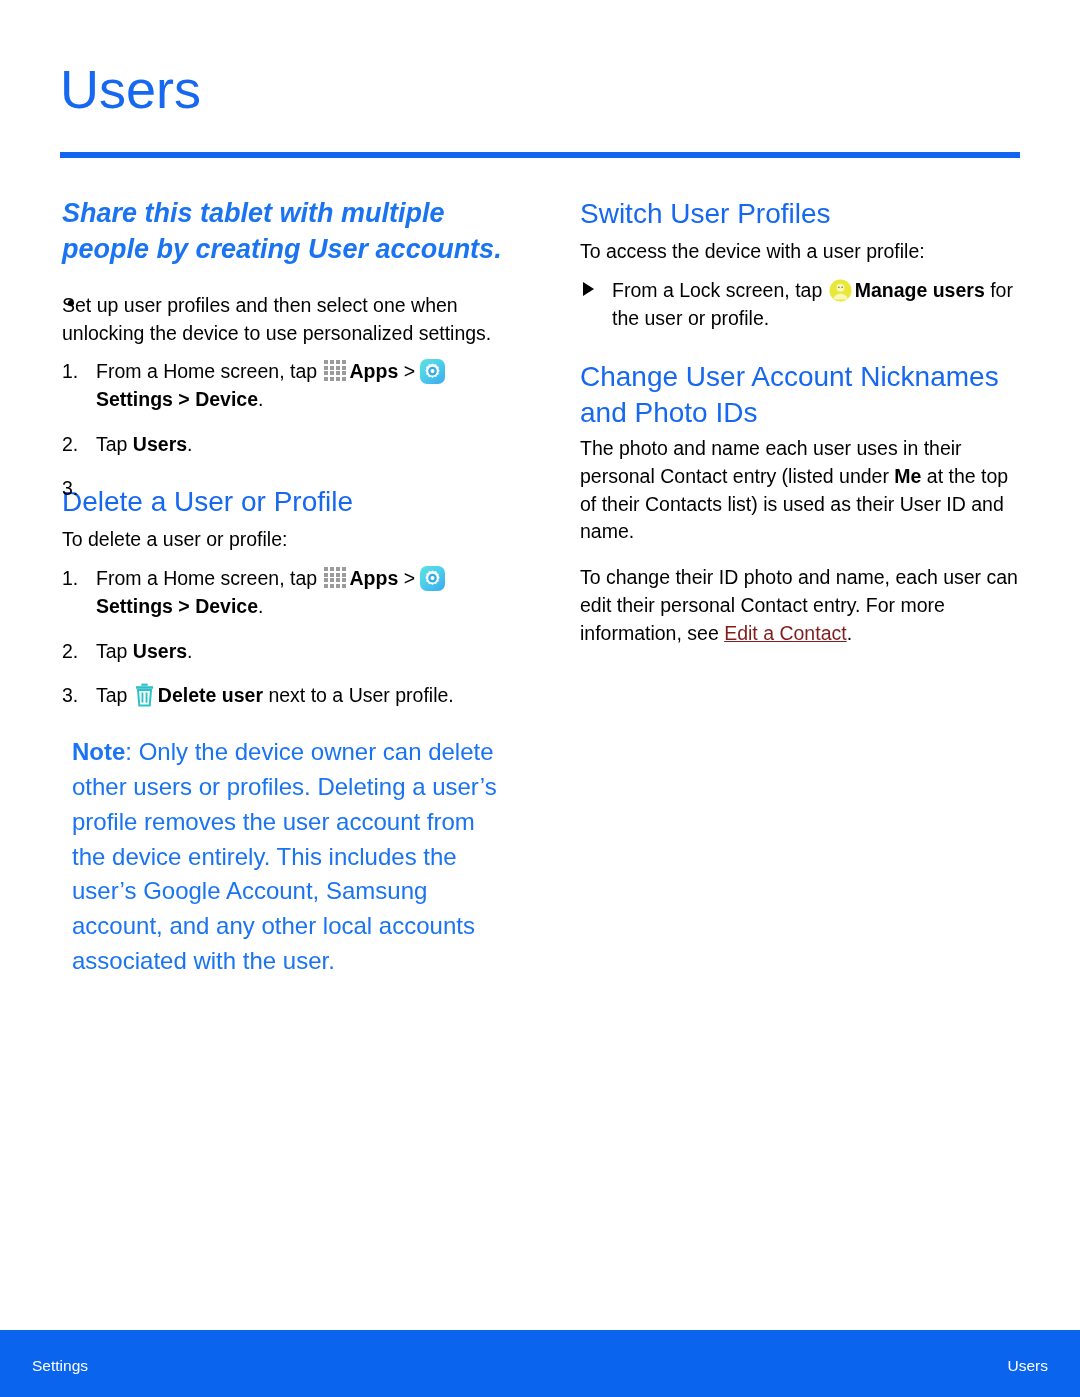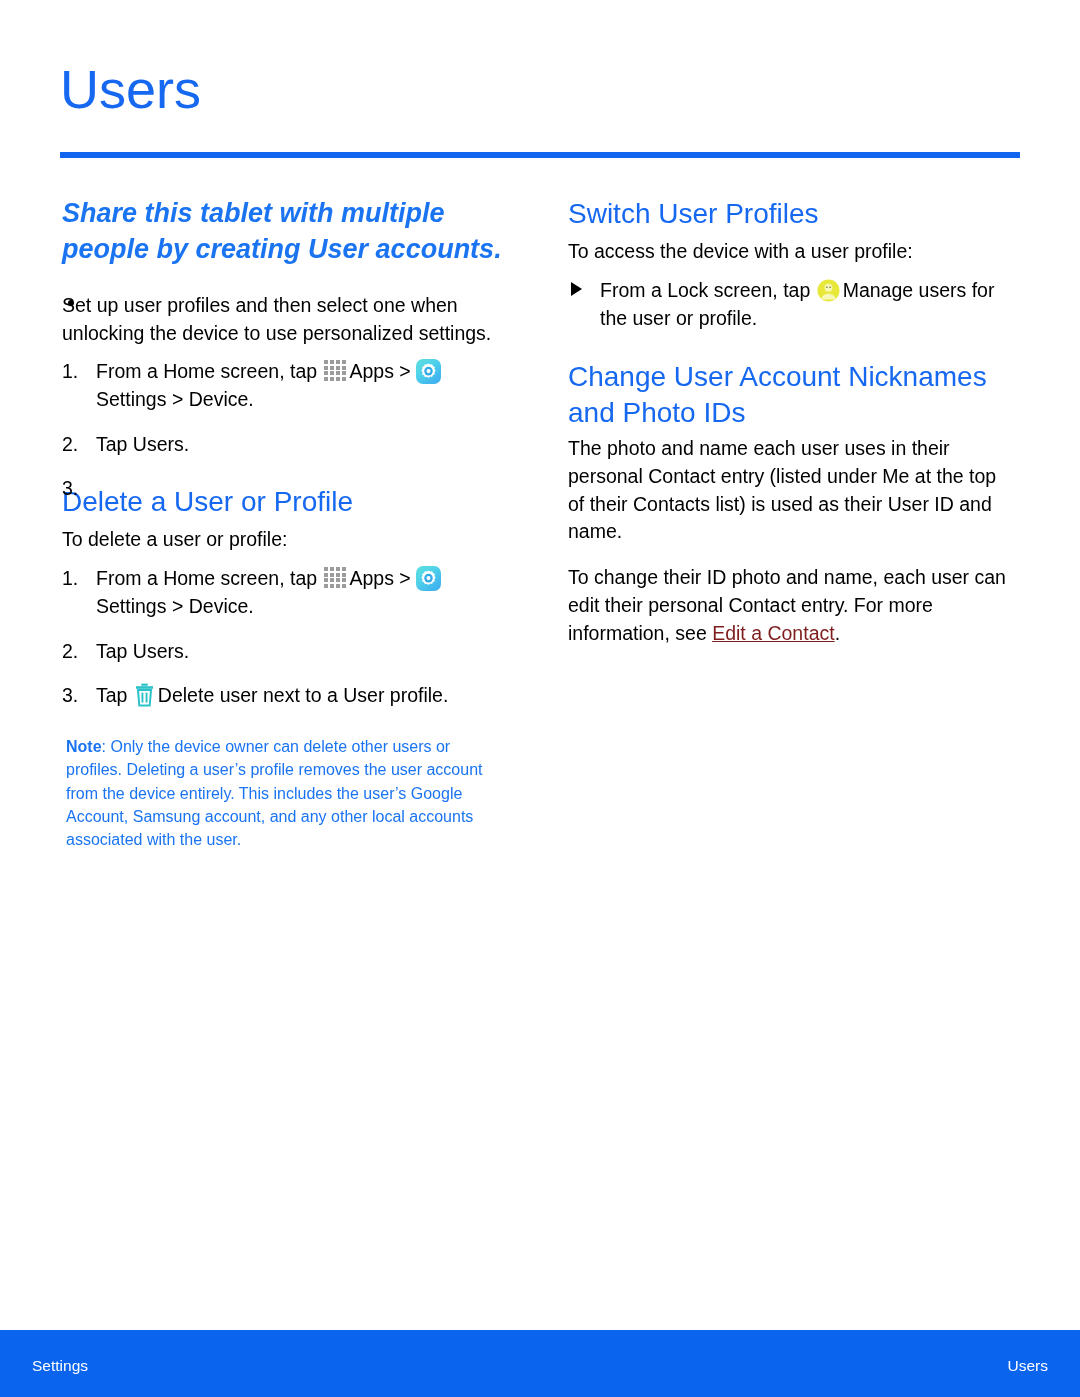--- a/index.html
+++ b/index.html
@@ -46,21 +46,21 @@
     left: 0;
     top: 196px;
     width: 1080px;
   }
   .col {
     position: absolute;
     top: 0;
     width: 447px;
   }
   .col-left  { left: 62px; }
-  .col-right { left: 568px; }
+  .col-right { left: 580px; }
 
   
   .lede {
     font-size: 27px;
     line-height: 1.33;
     font-style: italic;
     color: #1a74f2;
     font-weight: 700;
     margin: 0 0 22px 0;
   }
@@ -141,27 +141,27 @@
     position: absolute;
     left: 3px;
     top: 0.30em;
     width: 0;
     height: 0;
     border-left: 11px solid #000;
     border-top: 7px solid transparent;
     border-bottom: 7px solid transparent;
   }
 
-  b, strong { font-weight: normal; }
+  b, strong { font-weight: bold; }
 
   .note {
-    font-size: 16px;
+    font-size: 24px;
     line-height: 1.45;
     color: #1a74f2;
-    margin: 4px;
+    margin: 10px;
   }
   .note b { color: #1a74f2; font-weight: bold; }
 
   a.doclink {
     color: #7f1d1d;
     text-decoration: underline;
   }
 
   
   .icon {

